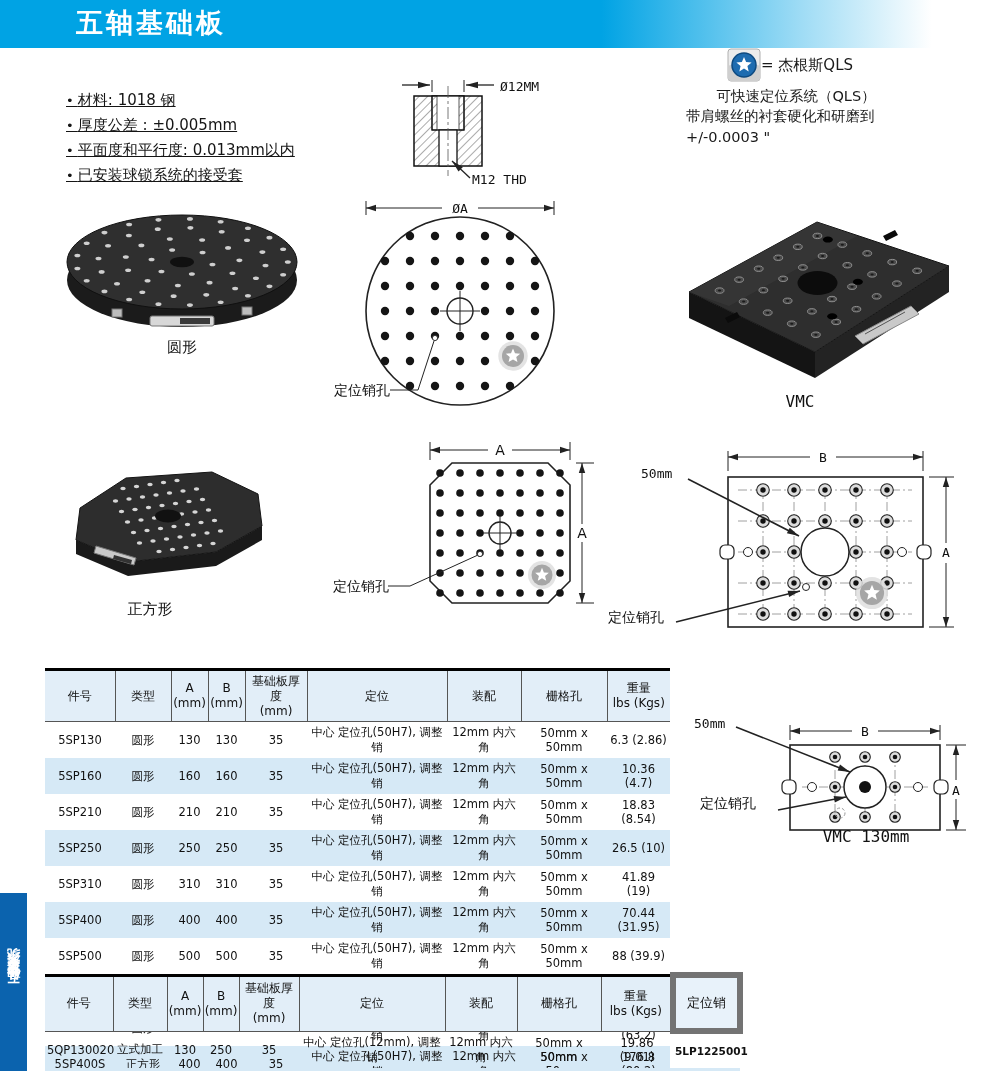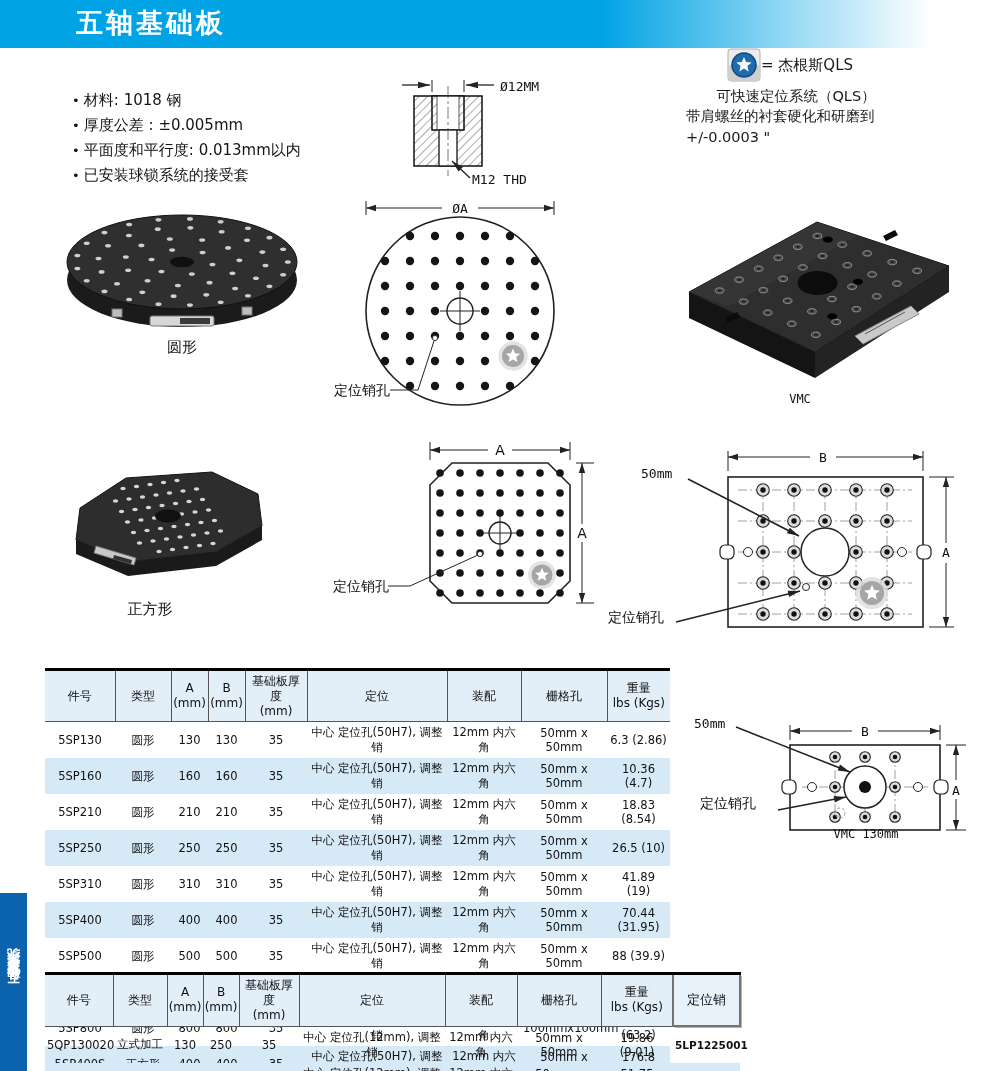--- a/index.html
+++ b/index.html
@@ -5,33 +5,33 @@
   html,body{margin:0;padding:0;background:#fff;}
   body{font-family:"DejaVu Sans",sans-serif;color:#111;}
   .page{position:relative;width:1002px;height:1071px;background:#fff;overflow:hidden;}
 
   
   .header{position:absolute;left:0;top:0;width:1002px;height:48px;
     background:linear-gradient(90deg,#00a3e4 0%,#00a3e4 60%,#9fdcf5 80%,#ffffff 93%);}
   .header .title{margin:0;padding:5px 0 0 76px;font-size:27px;font-weight:bold;color:#fff;letter-spacing:3px;}
 
   
-  .specs{position:absolute;left:72px;top:88px;font-size:15px;line-height:24px;color:#151515;}
+  .specs{position:absolute;left:66px;top:88px;font-size:15px;line-height:24px;color:#151515;text-decoration:underline;}
   .specs .item::before{content:"• ";font-size:13px;}
 
   
   .qls-legend{position:absolute;left:727px;top:48px;display:flex;align-items:center;}
   .qls-legend .txt{font-size:15px;color:#1a1a1a;}
   .qls-desc{position:absolute;left:686px;top:86px;width:196px;font-size:14.5px;line-height:1.4;
     text-indent:2.1em;color:#1a1a1a;}
 
   
   .fig{position:absolute;}
   .cap{position:absolute;text-align:center;font-size:15px;color:#111;}
-  .cap.mono{font-family:"DejaVu Sans Mono",monospace;font-size:12px;}
+  .cap.mono{font-family:"DejaVu Sans Mono",monospace;font-size:16px;}
   .flabel{position:absolute;font-size:14px;color:#111;}
   .flabel.mono{font-family:"DejaVu Sans Mono",monospace;font-size:13px;}
   svg text{font-family:"DejaVu Sans",sans-serif;font-size:14px;fill:#111;}
   svg text.mono{font-family:"DejaVu Sans Mono",monospace;font-size:13px;}
 
   
   .sidebar{position:absolute;left:0;top:893px;width:27px;height:178px;background:#0b63ae;
     display:flex;align-items:center;justify-content:center;}
   .sidebar .vtxt{writing-mode:vertical-rl;transform:rotate(180deg);color:#fff;font-size:13px;
     font-weight:bold;letter-spacing:3px;white-space:nowrap;}
@@ -40,21 +40,21 @@
   table.spec{border-collapse:collapse;table-layout:fixed;font-size:11.5px;color:#111;
     border-top:3px solid #000;border-bottom:2px solid #000;}
   table.spec th{background:#e2eef8;font-weight:normal;font-size:12px;white-space:pre-line;
     line-height:1.25;height:46px;padding:2px 1px;border-bottom:1px solid #555;border-left:1px solid #555;
     vertical-align:middle;text-align:center;}
   table.spec th:first-child{border-left:none;}
   table.spec td{padding:3px 2px;text-align:center;height:14px;vertical-align:middle;}
   table.spec tr.alt{background:#d6e9f6;padding-left:16px;}
   .table1{position:absolute;left:45px;top:668px;width:625px;}
   .table2{position:absolute;left:45px;top:972px;width:695px;}
-  table.spec th.pin{border:2px solid #737373;background:#e8f2fa;font-size:13px;box-shadow:2px 2px 0 #b5b5b5;}
+  table.spec th.pin{border:6px solid #737373;background:#e8f2fa;font-size:13px;box-shadow:2px 2px 0 #b5b5b5;}
   table.spec td.pin{font-weight:bold;font-size:10.5px;}
 </style>
 </head>
 <body>
 
 <div class="page">
 
   <div class="header">
     <h1 class="title">五轴基础板</h1>
   </div>

